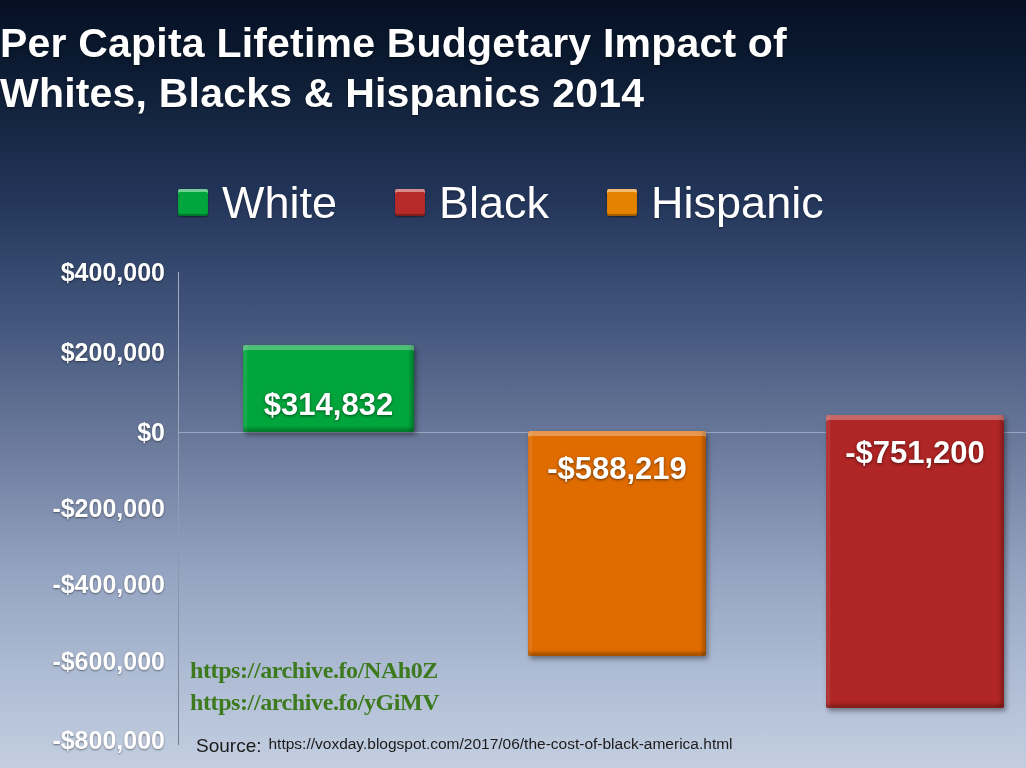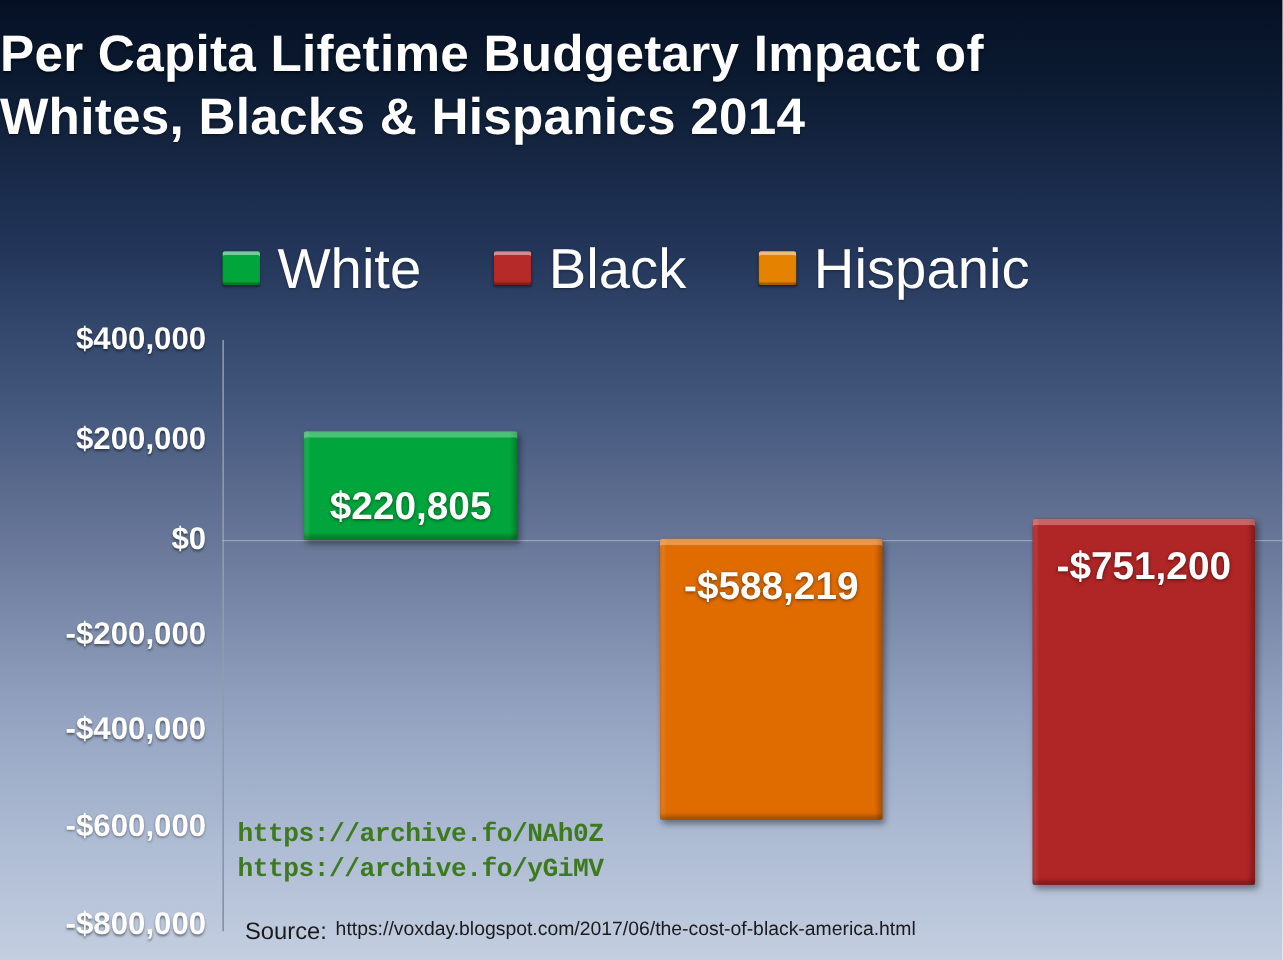--- a/index.html
+++ b/index.html
@@ -28,21 +28,21 @@
     font-weight:bold;
     line-height:1.22;
     letter-spacing:0.2px;
     text-shadow:0 1px 2px rgba(0,0,0,0.55);
     white-space:pre-line;
   }
 
   
   #legend {
     position:absolute; top:180px; left:178px; width:800px;
-    display:flex; align-items:center; justify-content:flex-start;margin-top:12px;
+    display:flex; align-items:center; justify-content:flex-start;
   }
   .legend-item { display:flex; align-items:center; }
   .legend-item + .legend-item { margin-left:58px; }
   .legend-swatch {
     width:30px; height:27px;
     border-radius:2px;
     margin-right:14px;
     box-shadow: inset 0 3px 0 rgba(255,255,255,0.45),
                 inset 0 -2px 1px rgba(0,0,0,0.30),
                 0 1px 2px rgba(0,0,0,0.45);
@@ -111,22 +111,22 @@
     text-shadow:0 1px 3px rgba(0,0,0,0.55);
     white-space:nowrap;
   }
   #bar-white .bar-value  { top:42px; }
   #bar-hispanic .bar-value { top:20px; }
   #bar-black .bar-value  { top:20px; }
 
   
   #archive-links {
     position:absolute; left:190px; top:655px;
-    font-family:Liberation Mono, monospace;
-    font-size:21px;
+    font-family:Liberation Serif, serif;
+    font-size:24px;
     font-weight:bold;
     color:#3d7a1e;
     line-height:1.32;
     letter-spacing:-0.4px;
   }
   #archive-links div { white-space:nowrap; }
 
   
   #source-line {
     position:absolute; left:196px; top:735px;
@@ -171,21 +171,21 @@
   <div class="y-tick" style="top:272px">$400,000</div>
   <div class="y-tick" style="top:352px">$200,000</div>
   <div class="y-tick" style="top:432px">$0</div>
   <div class="y-tick" style="top:508px">-$200,000</div>
   <div class="y-tick" style="top:584px">-$400,000</div>
   <div class="y-tick" style="top:661px">-$600,000</div>
   <div class="y-tick" style="top:740px">-$800,000</div>
 
   <div class="bar" id="bar-white" style="left:243px; top:345px; width:171px; height:87px;">
     <span class="bar-face" style="background:#00a63c"></span>
-    <span class="bar-value">$220,805</span>
+    <span class="bar-value">$314,832</span>
   </div>
 
   <div class="bar" id="bar-hispanic" style="left:528px; top:431px; width:178px; height:225px;">
     <span class="bar-face" style="background:#e06c00"></span>
     <span class="bar-value">-$588,219</span>
   </div>
 
   <div class="bar" id="bar-black" style="left:826px; top:415px; width:178px; height:293px;">
     <span class="bar-face" style="background:#b02525"></span>
     <span class="bar-value">-$751,200</span>

